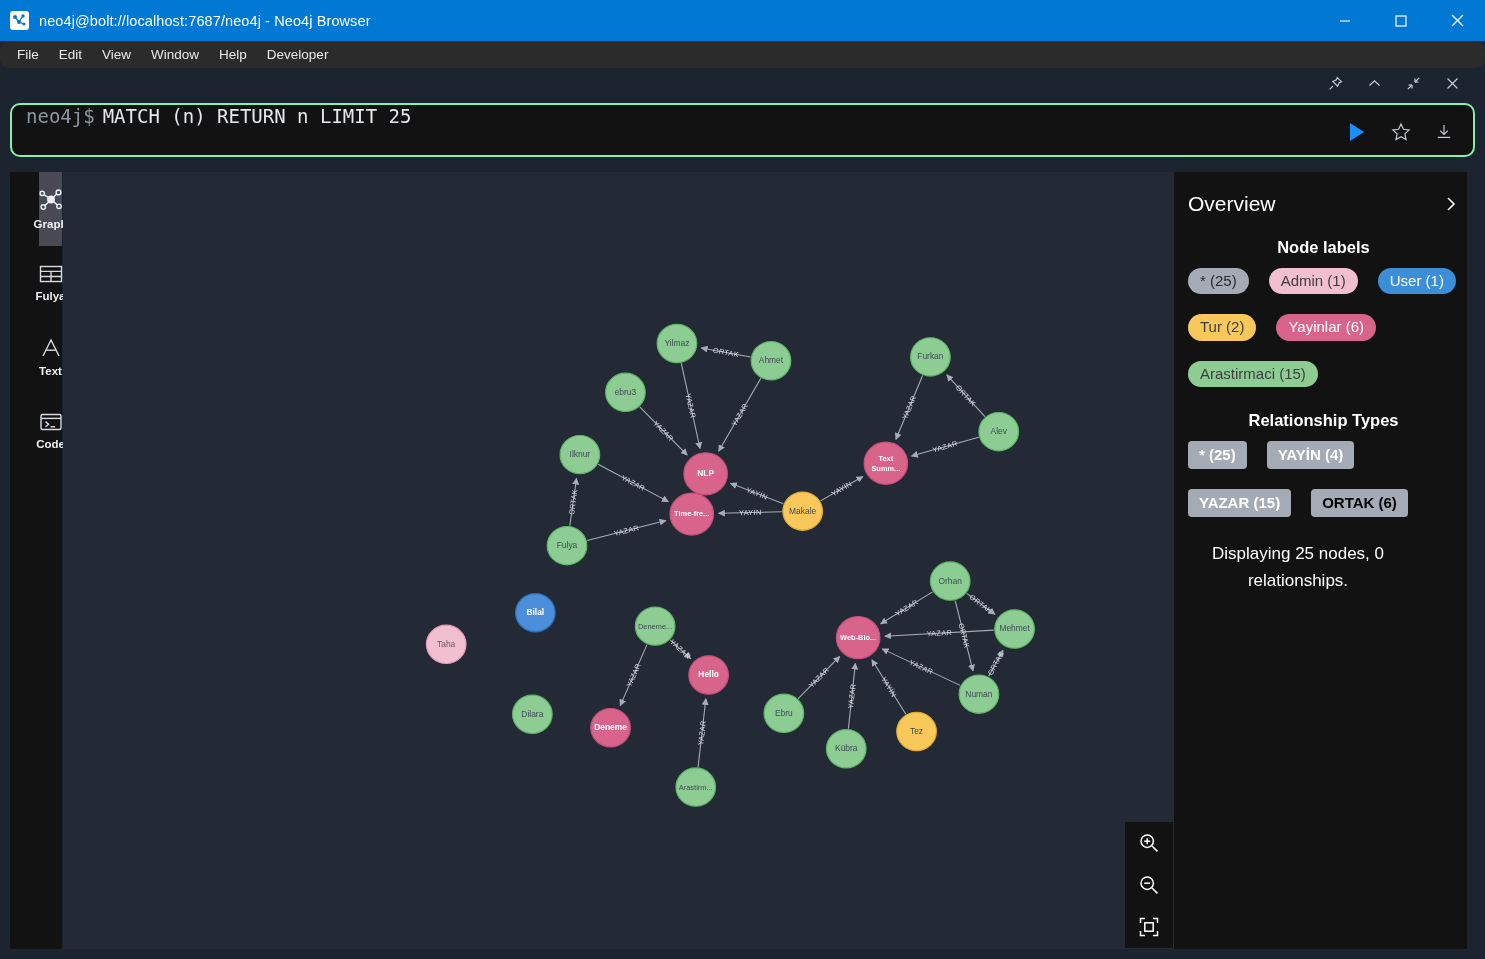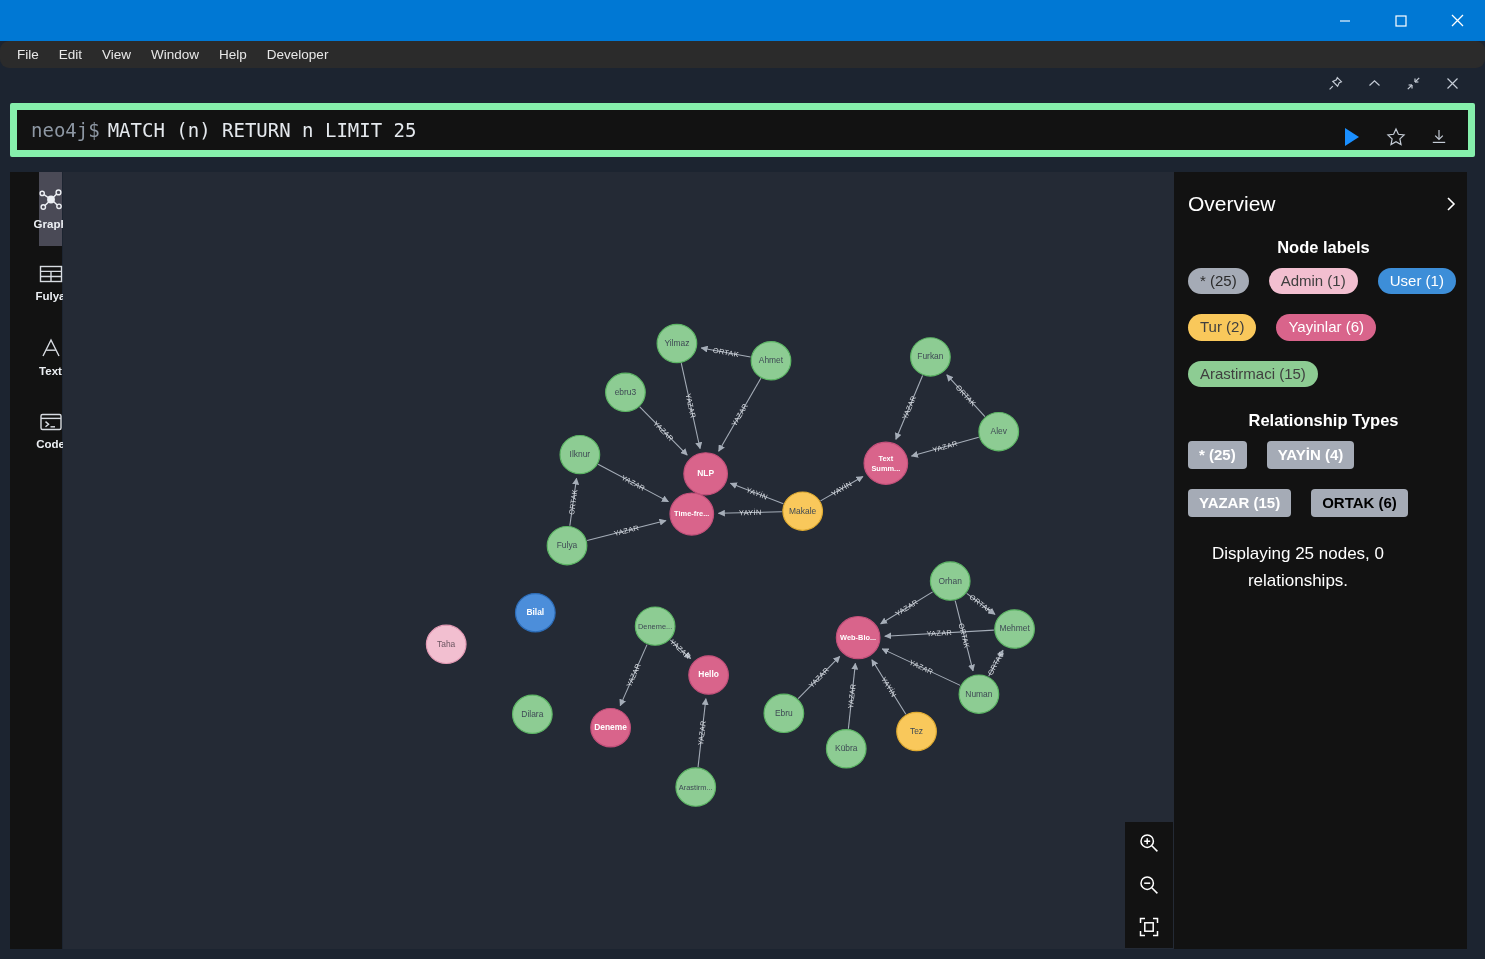--- a/index.html
+++ b/index.html
@@ -83,23 +83,23 @@
   }
   .etool {
     width: 17px; height: 17px;
     display: flex; align-items: center; justify-content: center;
     color: #c5ccd6;
   }
   .etool svg { display:block; }
   .editor-bar {
     height: 54px;
     background: #121212;
-    border: 7px solid #86efac;
-    border-radius: 2px;
-    display: flex; align-items: center;
+    border: 2px solid #86efac;
+    border-radius: 10px;
+    display: flex; 
     margin-top: 5px;
     position: relative;
   }
   .prompt {
     font-family: "DejaVu Sans Mono", "Liberation Mono", monospace;
     font-size: 19px;
     color: #8d97a3;
     padding-left: 14px;
     white-space: pre;
   }
@@ -216,20 +216,34 @@
     position: absolute; right: 0; top: 0; bottom: 0; width: 8px;
     background: #1c2430;
   }
 </style>
 </head>
 <body>
 
 <div class="app">
 
   <div class="titlebar">
+    <div class="titlebar-left">
+      <div class="app-icon">
+        <svg width="17" height="17" viewBox="0 0 17 17">
+          <g fill="#0078d4">
+            <circle cx="4" cy="5" r="2"></circle>
+            <circle cx="12" cy="4" r="1.7"></circle>
+            <circle cx="8" cy="10" r="2"></circle>
+            <circle cx="13" cy="12" r="1.6"></circle>
+            <path d="M4 5 L8 10 M12 4 L8 10 M8 10 L13 12" stroke="#0078d4" stroke-width="1.3" fill="none"></path>
+          </g>
+        </svg>
+      </div>
+      <div class="titlebar-title">neo4j@bolt://localhost:7687/neo4j - Neo4j Browser</div>
+    </div>
     <div class="win-controls">
       <div class="win-btn">
         <svg width="12" height="12" viewBox="0 0 12 12">
             <path d="M1 6 H11" stroke="#fff" stroke-width="1.1"></path>
           </svg>
       </div>
       <div class="win-btn">
         <svg width="12" height="12" viewBox="0 0 12 12">
             <rect x="1" y="1" width="10" height="10" fill="none" stroke="#fff" stroke-width="1.2"></rect>
           </svg>

